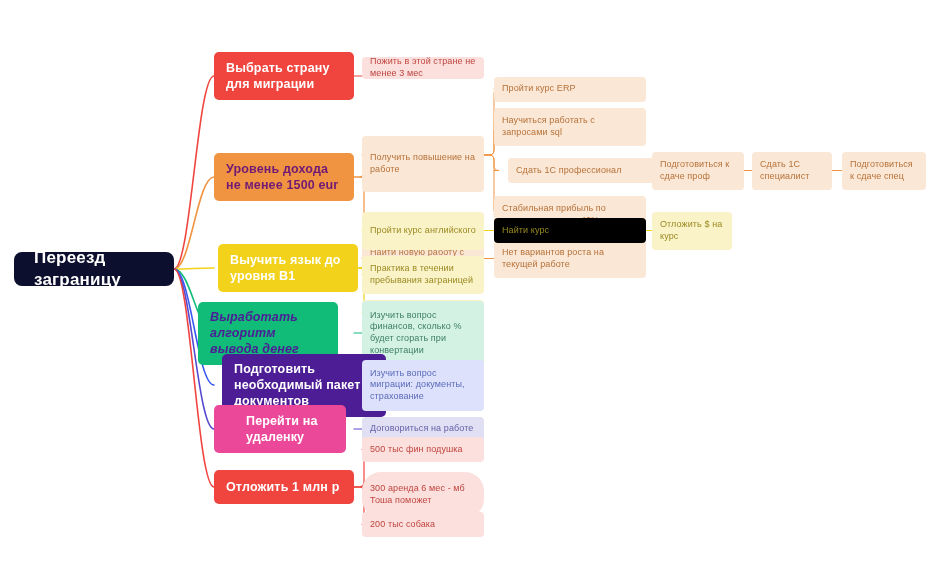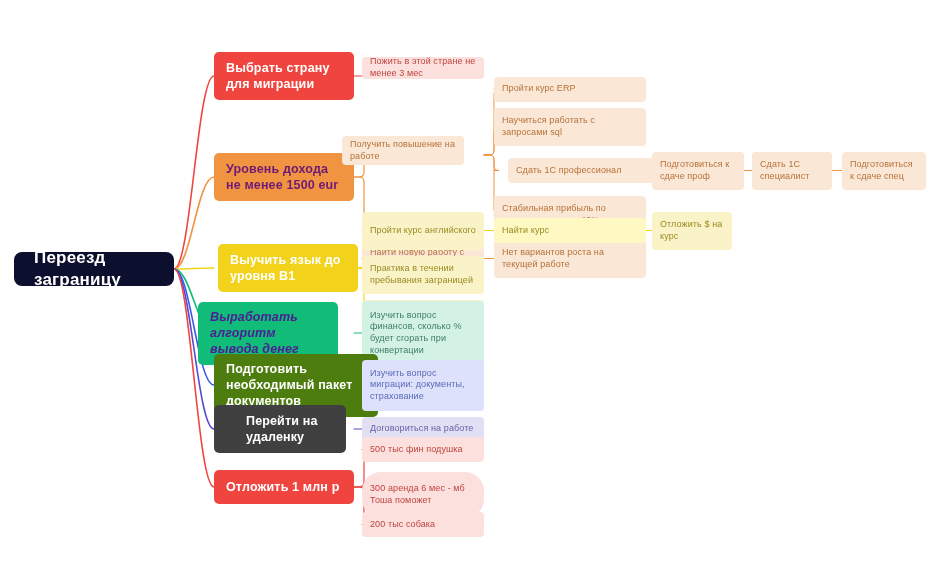--- a/index.html
+++ b/index.html
@@ -94,40 +94,40 @@
       <path d="M 174 269 C 190.8 269 197.2 487 214 487" fill="none" stroke="#f0453f" stroke-width="1.6" stroke-linecap="round"></path>
       <path d="M 354 487 L 359 487 Q 364 487 364 482 L 364 454.5 Q 364 449.5 369 449.5 L 362 449.5" fill="none" stroke="#f0453f" stroke-width="1.2" stroke-linecap="round"></path>
       <path d="M 354 487 L 362 487" fill="none" stroke="#f0453f" stroke-width="1.2" stroke-linecap="round"></path>
       <path d="M 354 487 L 359 487 Q 364 487 364 492 L 364 519.5 Q 364 524.5 369 524.5 L 362 524.5" fill="none" stroke="#f0453f" stroke-width="1.2" stroke-linecap="round"></path>
     </svg>
   <div id="nodes">
       <div class="node root" style="left: 14px; top: 252px; width: 160px; height: 34px; background: rgb(13, 15, 46); color: rgb(255, 255, 255);"><span>Переезд заграницу</span></div>
       <div class="node lvl1" style="left: 214px; top: 52px; width: 140px; height: 48px; background: rgb(240, 69, 63); color: rgb(255, 255, 255);"><span>Выбрать страну для миграции</span></div>
       <div class="node lvl2" style="left: 362px; top: 57px; width: 122px; height: 22px; background: rgb(251, 224, 222); color: rgb(192, 69, 63);"><span>Пожить в этой стране не менее 3 мес</span></div>
       <div class="node lvl1" style="left: 214px; top: 153px; width: 140px; height: 48px; background: rgb(240, 148, 66); color: #701a75;"><span>Уровень дохода не менее 1500 eur</span></div>
-      <div class="node lvl2" style="left: 342px; top: 136px; width: 122px; height: 29px; background: rgb(251, 231, 213); color: rgb(181, 114, 58);"><span>Получить повышение на работе</span></div>
+      <div class="node lvl2" style="left: 362px; top: 136px; width: 122px; height: 56px; background: rgb(251, 231, 213); color: rgb(181, 114, 58);"><span>Получить повышение на работе</span></div>
       <div class="node lvl3" style="left: 494px; top: 76.5px; width: 152px; height: 25px; background: rgb(251, 231, 213); color: rgb(181, 114, 58);"><span>Пройти курс ERP</span></div>
       <div class="node lvl3" style="left: 494px; top: 107.5px; width: 152px; height: 38px; background: rgb(251, 231, 213); color: rgb(181, 114, 58);"><span>Научиться работать с запросами sql</span></div>
       <div class="node lvl3" style="left: 508px; top: 158px; width: 152px; height: 25px; background: rgb(251, 231, 213); color: rgb(181, 114, 58);"><span>Сдать 1C профессионал</span></div>
       <div class="node lvl4" style="left: 652px; top: 151.5px; width: 92px; height: 38px; background: rgb(251, 231, 213); color: rgb(181, 114, 58);"><span>Подготовиться к сдаче проф</span></div>
       <div class="node lvl5" style="left: 752px; top: 151.5px; width: 80px; height: 38px; background: rgb(251, 231, 213); color: rgb(181, 114, 58);"><span>Сдать 1C специалист</span></div>
       <div class="node lvl5" style="left: 842px; top: 151.5px; width: 84px; height: 38px; background: rgb(251, 231, 213); color: rgb(181, 114, 58);"><span>Подготовиться к сдаче спец</span></div>
       <div class="node lvl3" style="left: 494px; top: 195.5px; width: 152px; height: 38px; background: rgb(251, 231, 213); color: rgb(181, 114, 58);"><span>Стабильная прибыль по заказам не менее 40%</span></div>
       <div class="node lvl2" style="left: 362px; top: 239.5px; width: 122px; height: 38px; background: rgb(251, 231, 213); color: rgb(181, 114, 58);"><span>Найти новую работу с нужным доходом</span></div>
       <div class="node lvl3" style="left: 494px; top: 239.5px; width: 152px; height: 38px; background: rgb(251, 231, 213); color: rgb(181, 114, 58);"><span>Нет вариантов роста на текущей работе</span></div>
       <div class="node lvl1" style="left: 218px; top: 244px; width: 140px; height: 48px; background: rgb(242, 210, 26); color: rgb(255, 255, 255);"><span>Выучить язык до уровня B1</span></div>
       <div class="node lvl2" style="left: 362px; top: 211.5px; width: 122px; height: 38px; background: rgb(250, 243, 200); color: rgb(154, 138, 34);"><span>Пройти курс английского</span></div>
-      <div class="node lvl3" style="left: 494px; top: 218px; width: 152px; height: 25px; background: #fef9c3; color: rgb(154, 138, 34);"><span>Найти курс</span></div>
+      <div class="node lvl3" style="left: 494px; top: 218px; width: 152px; height: 25px; background: #000000; color: rgb(154, 138, 34);"><span>Найти курс</span></div>
       <div class="node lvl4" style="left: 652px; top: 211.5px; width: 80px; height: 38px; background: rgb(250, 243, 200); color: rgb(154, 138, 34);"><span>Отложить $ на курс</span></div>
       <div class="node lvl2" style="left: 362px; top: 255.5px; width: 122px; height: 38px; background: rgb(250, 243, 200); color: rgb(154, 138, 34);"><span>Практика в течении пребывания заграницей</span></div>
       <div class="node lvl2" style="left: 362px; top: 299.5px; width: 122px; height: 25px; background: rgb(250, 243, 200); color: rgb(154, 138, 34);"><span>Стабильно</span></div>
       <div class="node lvl1" style="left: 198px; top: 301.5px; width: 140px; height: 63px; background: rgb(17, 188, 120); color: #4c1d95; font-style: italic;"><span>Выработать алгоритм вывода денег</span></div>
       <div class="node lvl2" style="left: 362px; top: 301px; width: 122px; height: 64px; background: rgb(211, 242, 228); color: rgb(60, 125, 102);"><span>Изучить вопрос финансов, сколько % будет сгорать при конвертации</span></div>
-      <div class="node lvl1" style="left: 214px; top: 353.5px; width: 164px; height: 63px; background: #4d7c0f; color: rgb(255, 255, 255);"><span>Подготовить необходимый пакет документов</span></div>
+      <div class="node lvl1" style="left: 222px; top: 353.5px; width: 164px; height: 63px; background: #4c1d95; color: rgb(255, 255, 255);"><span>Подготовить необходимый пакет документов</span></div>
       <div class="node lvl2" style="left: 362px; top: 359.5px; width: 122px; height: 51px; background: rgb(221, 225, 251); color: rgb(90, 107, 184);"><span>Изучить вопрос миграции: документы, страхование</span></div>
-      <div class="node lvl1" style="left: 214px; top: 405px; width: 132px; height: 48px; background: #404040; color: rgb(255, 255, 255); padding-left: 32px;"><span>Перейти на удаленку</span></div>
+      <div class="node lvl1" style="left: 214px; top: 405px; width: 132px; height: 48px; background: #ec4899; color: rgb(255, 255, 255); padding-left: 32px;"><span>Перейти на удаленку</span></div>
       <div class="node lvl2" style="left: 362px; top: 416.5px; width: 122px; height: 25px; background: rgb(224, 223, 244); color: rgb(104, 97, 168);"><span>Договориться на работе</span></div>
       <div class="node lvl1" style="left: 214px; top: 470px; width: 140px; height: 34px; background: rgb(240, 69, 63); color: rgb(255, 255, 255);"><span>Отложить 1 млн р</span></div>
       <div class="node lvl2" style="left: 362px; top: 437px; width: 122px; height: 25px; background: rgb(251, 224, 222); color: rgb(192, 69, 63);"><span>500 тыс фин подушка</span></div>
       <div class="node lvl2" style="left: 362px; top: 472px; width: 122px; height: 46px; background: rgb(251, 224, 222); color: rgb(192, 69, 63); border-radius: 19px;"><span>300 аренда 6 мес - мб Тоша поможет</span></div>
       <div class="node lvl2" style="left: 362px; top: 512px; width: 122px; height: 25px; background: rgb(251, 224, 222); color: rgb(192, 69, 63);"><span>200 тыс собака</span></div>
     </div>
 </div>
 
 </body></html>

